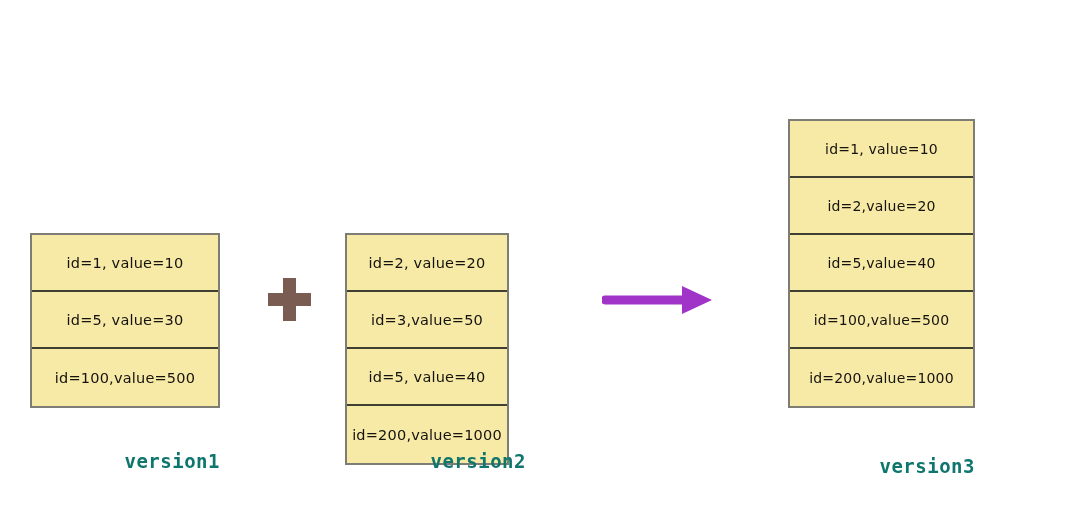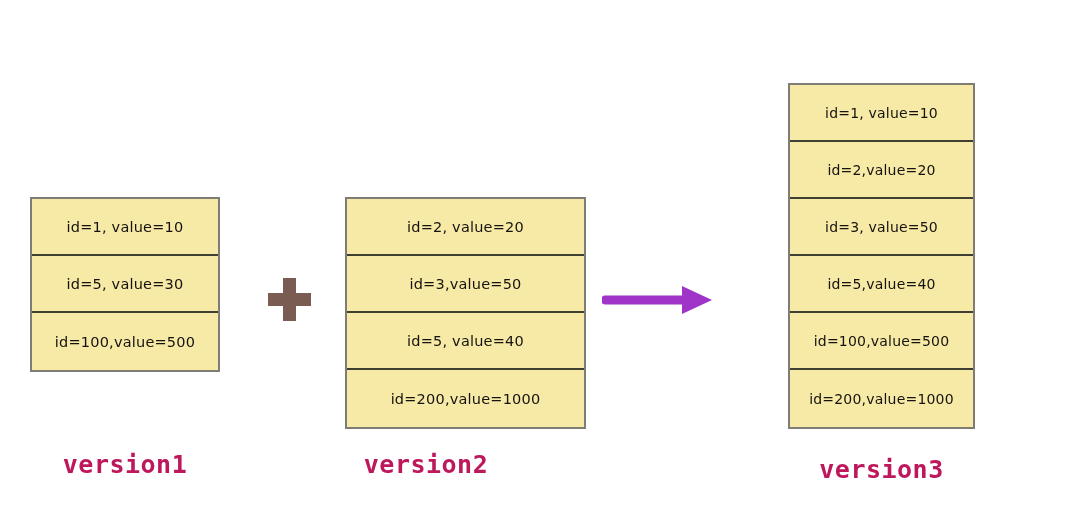--- a/index.html
+++ b/index.html
@@ -20,20 +20,21 @@
     position: absolute;
     left: 0; top: 0;
     width: 1080px;
     height: 523px;
   }
 
   
   .table-block {
     position: absolute;
     box-sizing: border-box;
+    margin-top: 36px;
   }
   .rows {
     border: 2px solid #7d7d76;
     box-sizing: border-box;
     background: #f7e9a6;
   }
   .row {
     box-sizing: border-box;
     background: #f7e9a6;
     border-bottom: 2px solid #3f3f32;
@@ -45,36 +46,36 @@
     font-size: 14.5px;
     letter-spacing: 0.2px;
     white-space: nowrap;
   }
   .row:last-child {
     border-bottom: none;
   }
 
   
   #table-version1 { left: 30px;  top: 197px; width: 190px; }
-  #table-version2 { left: 345px; top: 197px; width: 241px; }
+  #table-version2 { left: 345px; top: 197px; width: 164px; }
   #table-version3 { left: 788px; top: 83px;  width: 187px; }
 
   #table-version1 .row,
   #table-version2 .row { height: 57px; }
   #table-version3 .row { height: 57px; }
 
   #table-version3 .row { font-size: 14px; }
 
   
   .caption {
     position: absolute;
-    text-align: center;
-    color: #be185d;
+    text-align: right;
+    color: #0f766e;
     font-family: "DejaVu Sans Mono", monospace;
-    font-size: 25px;
+    font-size: 19px;
     font-weight: bold;
     letter-spacing: 0.5px;
     white-space: nowrap;
   }
   #caption-version1 { left: 30px;  top: 450px; width: 190px; }
   #caption-version2 { left: 326px; top: 450px; width: 200px; }
   #caption-version3 { left: 788px; top: 455px; width: 187px; }
 
   
   #plus-operator {
@@ -137,21 +138,20 @@
 
   <svg id="merge-arrow" viewBox="0 0 112 36">
     <line x1="3" y1="18" x2="86" y2="18" stroke="#a033c8" stroke-width="9" stroke-linecap="round"></line>
     <polygon points="80,4 110,18 80,32" fill="#a033c8"></polygon>
   </svg>
 
   <div class="table-block" id="table-version3">
     <div class="rows">
       <div class="row">id=1, value=10</div>
       <div class="row">id=2,value=20</div>
-      <div class="row">id=3, value=50</div>
       <div class="row">id=5,value=40</div>
       <div class="row">id=100,value=500</div>
       <div class="row">id=200,value=1000</div>
     </div>
   </div>
   <div class="caption" id="caption-version3">version3</div>
 
 </div>
 
 </body></html>

